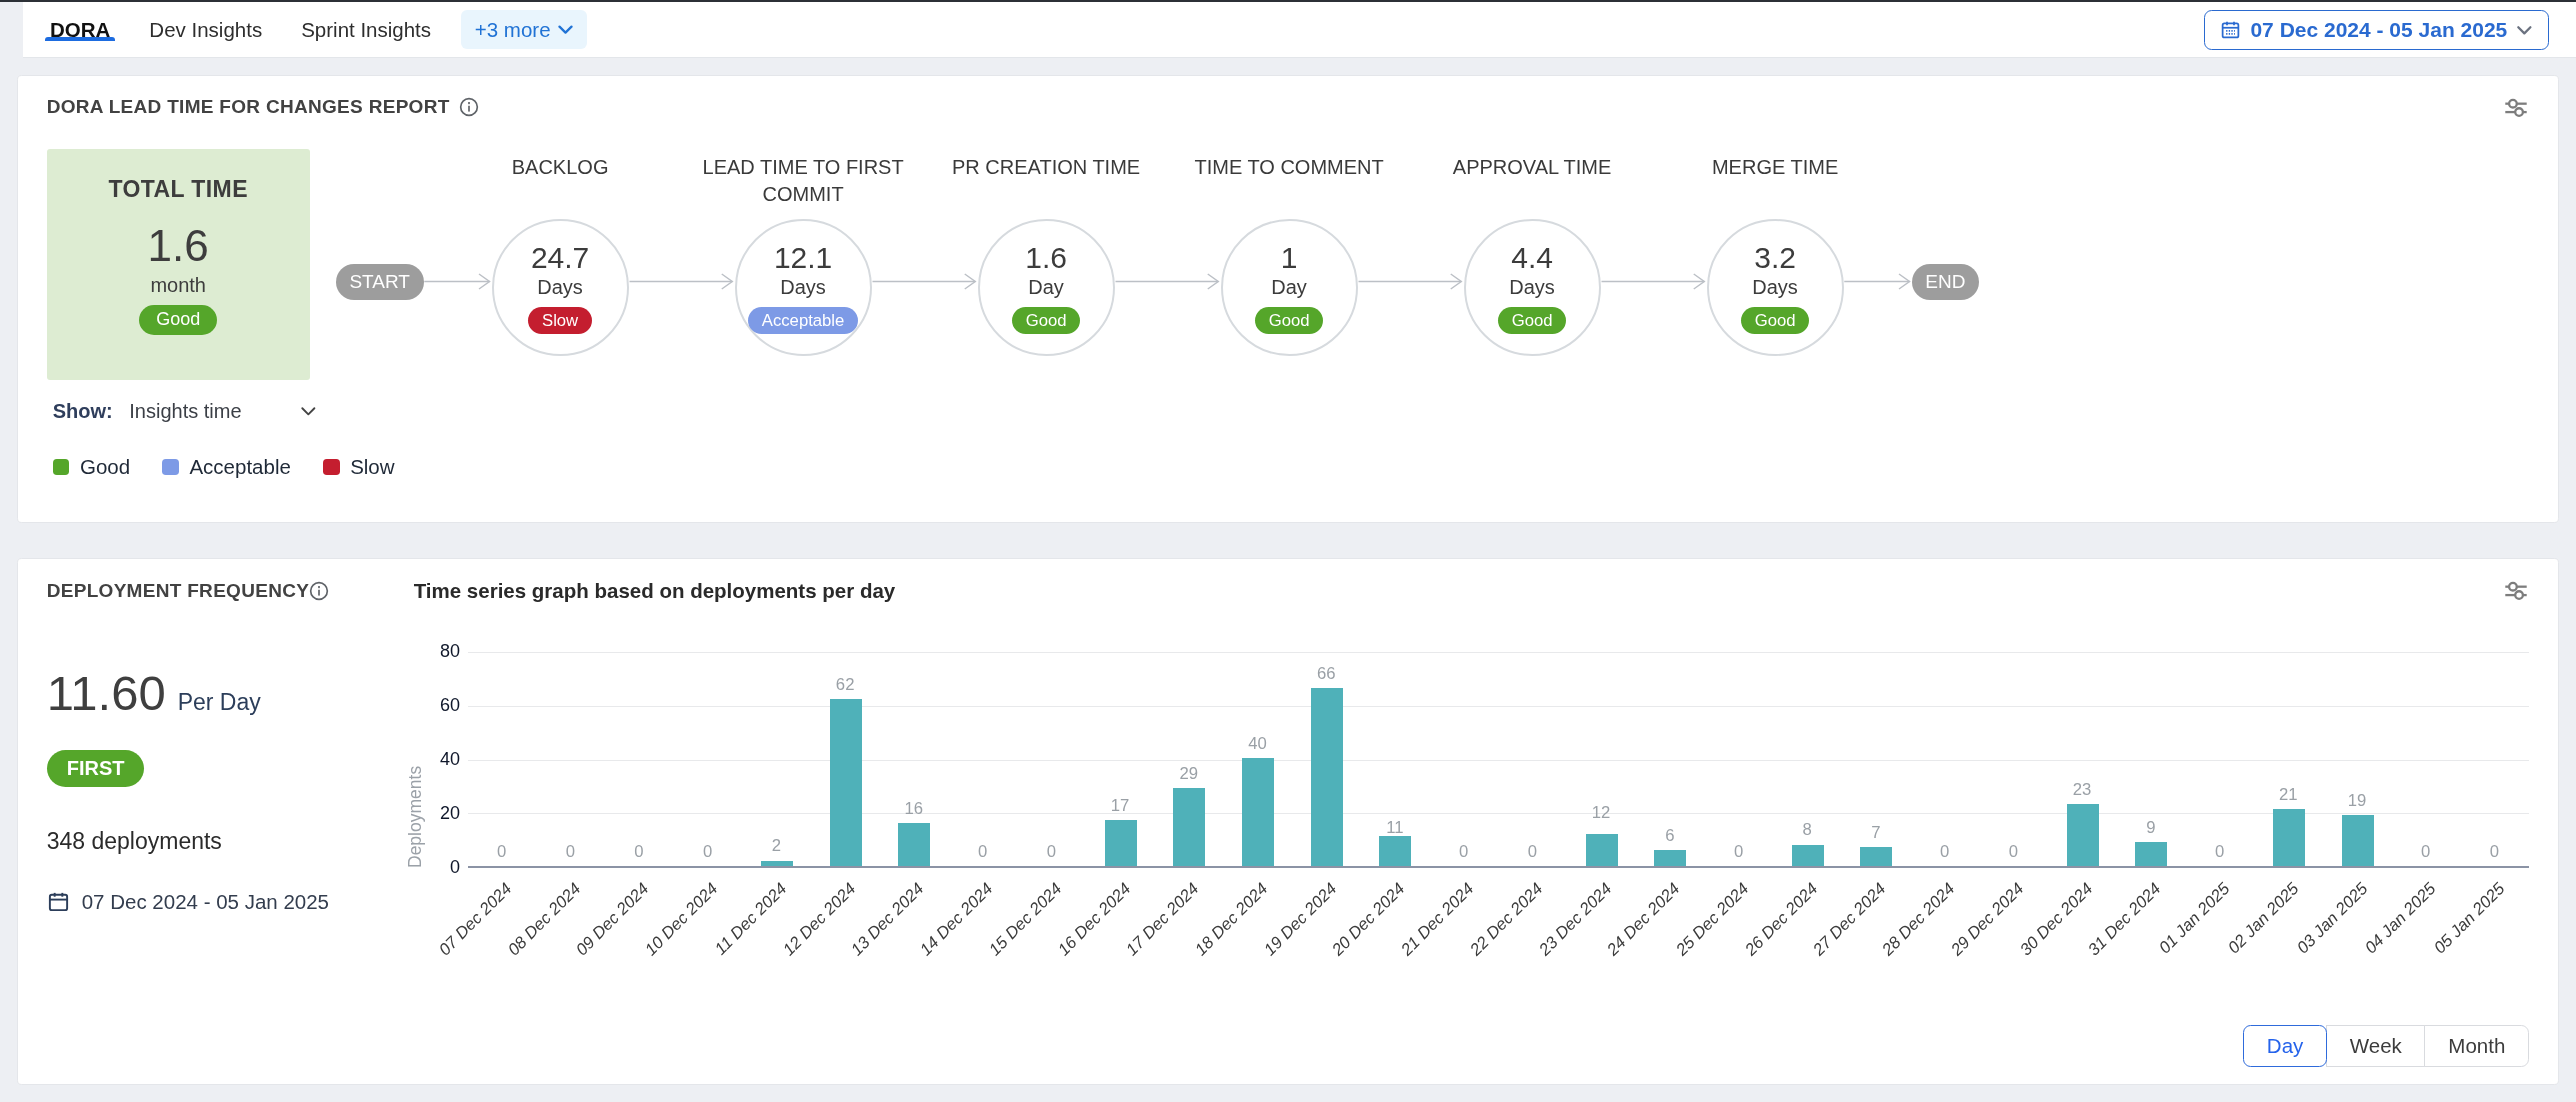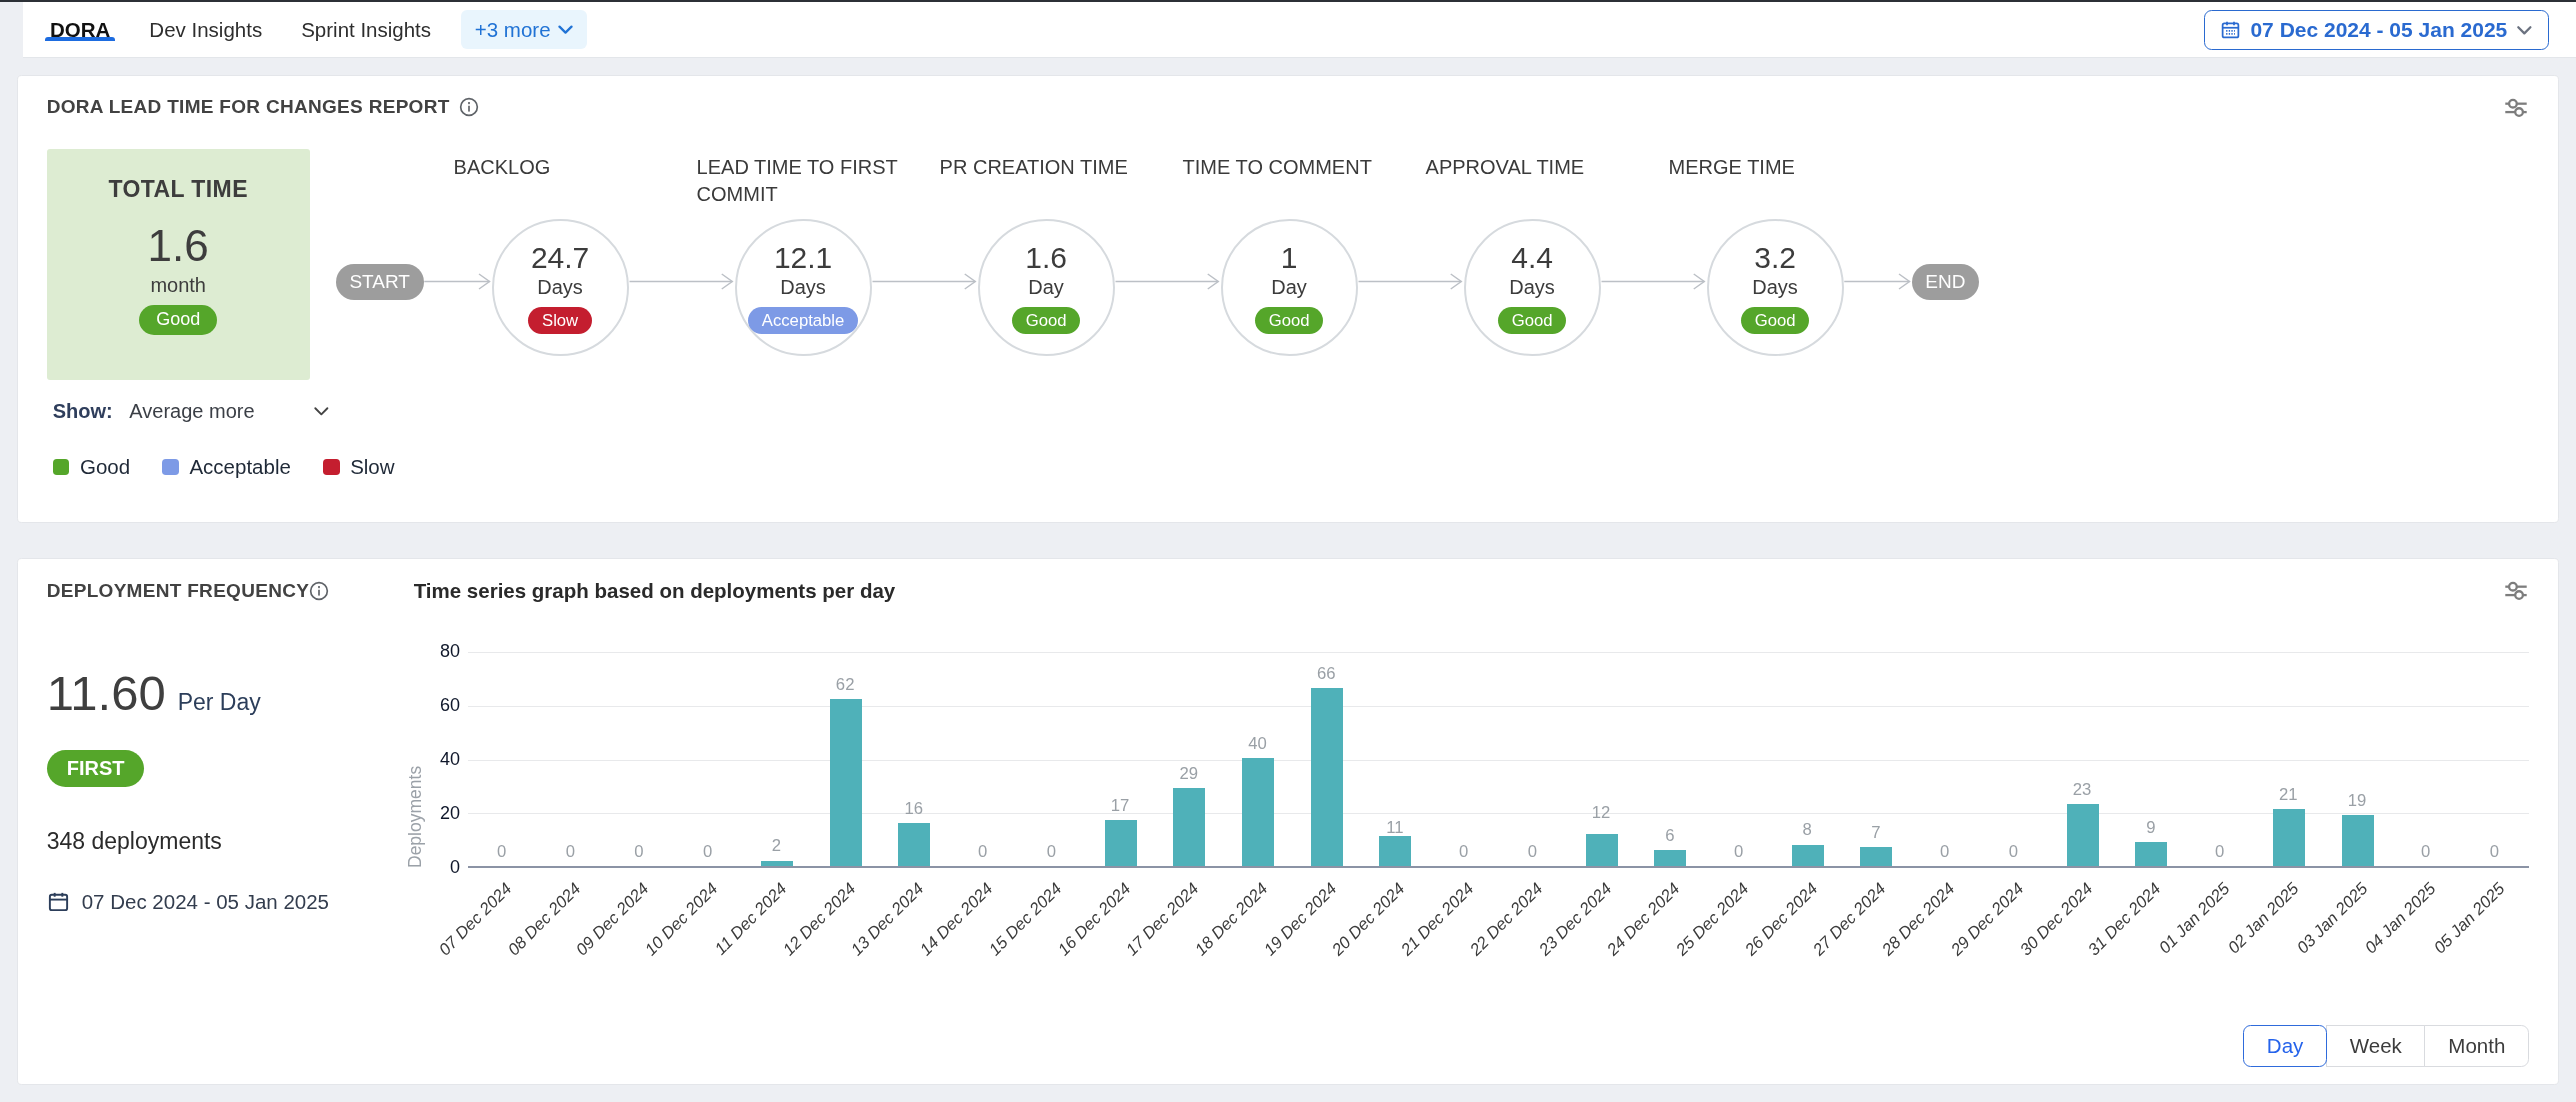--- a/index.html
+++ b/index.html
@@ -41,21 +41,21 @@
   .badge.acceptable { background: #7d9ae6; }
   .badge.slow { background: #c41e2f; }
   .total-tile .badge { font-size: 18px; padding: 4.6px 16.7px; }
 
   .flow { display: flex; align-items: flex-start; margin-left: 26px; }
   .flow-pill { background: #9d9d9d; color: #fff; font-size: 19px; padding: 6.8px 13.7px;
     border-radius: 758px; margin-top: 115px; flex-shrink: 0; }
   .connector { margin-top: 122px; flex-shrink: 0; }
   .stage { width: 137px; position: relative; flex-shrink: 0; }
   .stage-label { position: absolute; top: 4.6px; left: -38px; width: 213px; height: 59px;
-    text-align: left; font-size: 20px; line-height: 27px; color: #3a3a3a; }
+    text-align: center; font-size: 20px; line-height: 27px; color: #3a3a3a; }
   .circle { margin-top: 70px; width: 137px; height: 137px; border-radius: 50%;
     border: 2.3px solid #d6dade; background: #fff; display: flex; flex-direction: column;
     align-items: center; justify-content: center; }
   .stage-value { font-size: 30px; font-weight: 500; color: #3c3c3c; }
   .stage-unit { font-size: 20px; color: #3c3c3c; margin-top: 1.5px; }
   .circle .badge { margin-top: 7.6px; }
 
   .show-row { margin-top: 20px; display: flex; align-items: center; gap: 12px;
     font-size: 20px; margin-left: 6px; cursor: pointer; }
   .show-label { color: #2f3e5c; font-weight: 600; }
@@ -257,21 +257,21 @@
           <line x1="0" y1="14" x2="87" y2="14" stroke="#bcc0c6" stroke-width="2"></line>
           <polyline points="73,4 87,14 73,24" fill="none" stroke="#bcc0c6" stroke-width="2"></polyline>
         </svg>
 
       <div class="flow-pill">END</div>
     </div>
   </div>
 
   <div class="show-row">
     <span class="show-label">Show:</span>
-    <span class="show-value">Average more</span>
+    <span class="show-value">Insights time</span>
     <svg width="16.7" height="10.6" viewBox="0 0 22 14">
         <polyline points="3,3 11,11 19,3" fill="none" stroke="#444" stroke-width="2.5" stroke-linecap="round" stroke-linejoin="round"></polyline>
       </svg>
   </div>
 
   <div class="legend-row">
     <div class="legend-item">
       <span class="swatch" style="background-color: rgb(85, 166, 42);"></span>
       <span>Good</span>
     </div>

